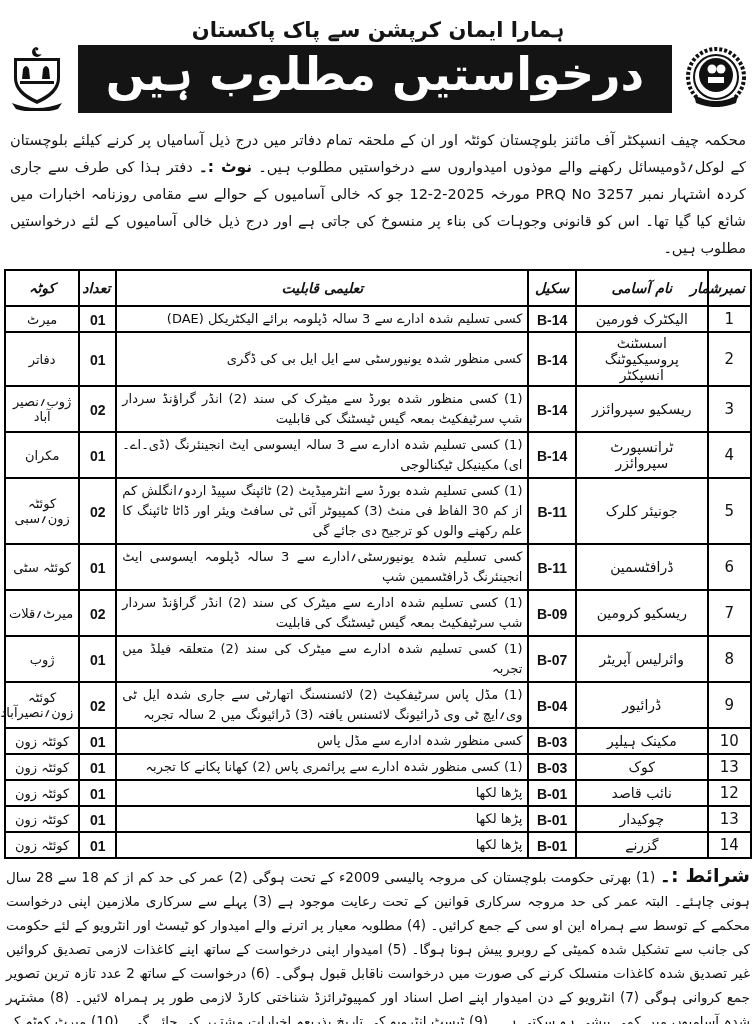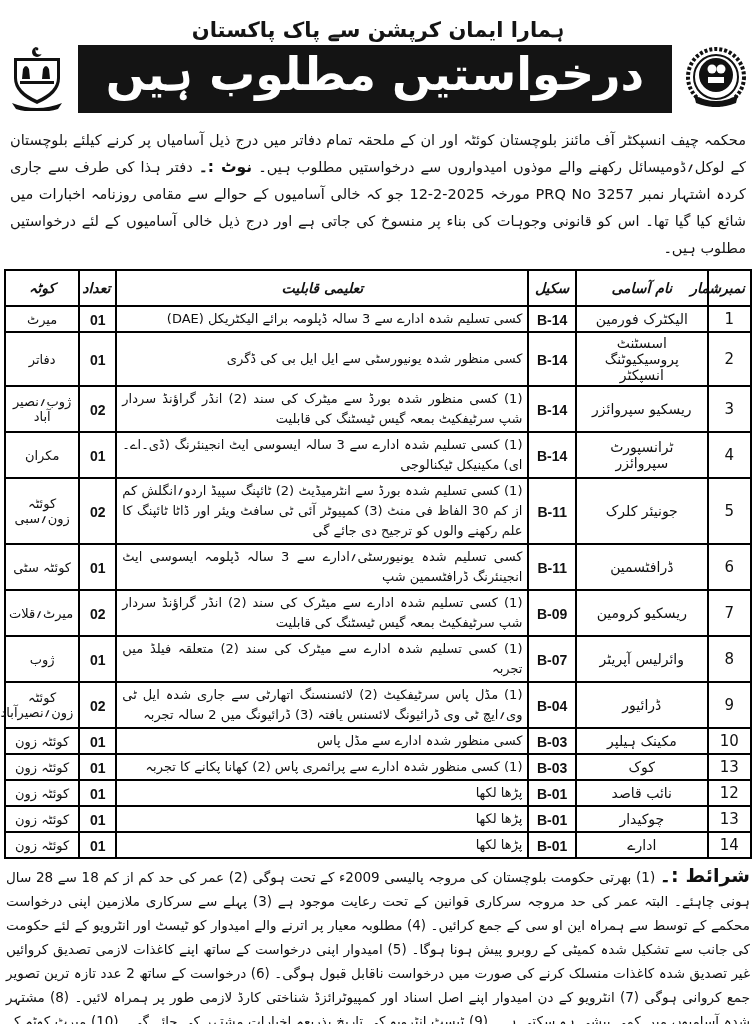--- a/index.html
+++ b/index.html
@@ -194,21 +194,21 @@
         <tr>
           <td class="c-serial">13</td>
           <td class="c-post">چوکیدار</td>
           <td class="c-scale"><span class="ltr">B-01</span></td>
           <td class="c-qual">پڑھا لکھا</td>
           <td class="c-count"><span class="ltr">01</span></td>
           <td class="c-quota">کوئٹہ زون</td>
         </tr>
         <tr>
           <td class="c-serial">14</td>
-          <td class="c-post">ادارے</td>
+          <td class="c-post">گزرنے</td>
           <td class="c-scale"><span class="ltr">B-01</span></td>
           <td class="c-qual">پڑھا لکھا</td>
           <td class="c-count"><span class="ltr">01</span></td>
           <td class="c-quota">کوئٹہ زون</td>
         </tr>
       </tbody>
   </table>
 
   <div class="terms">
     <span class="terms-label">شرائط :۔</span>

